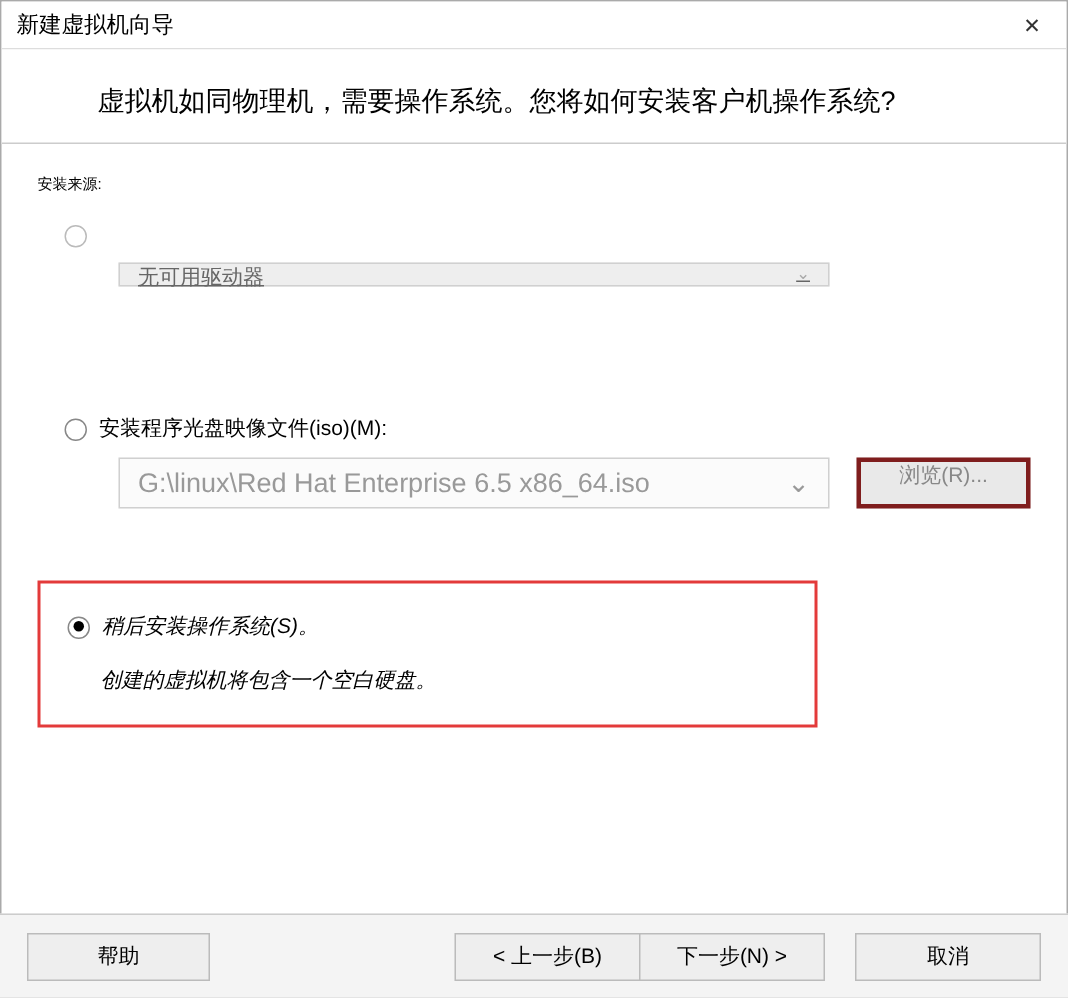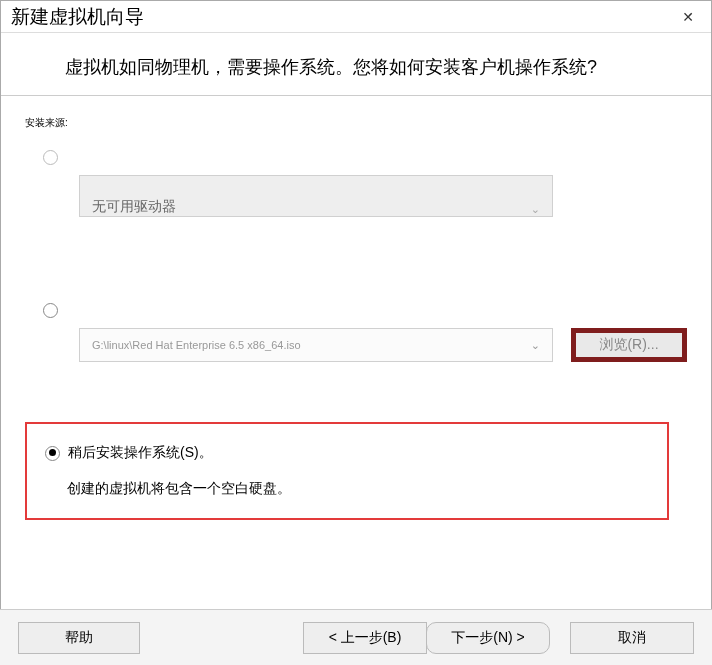--- a/index.html
+++ b/index.html
@@ -14,21 +14,21 @@
     }
     .titlebar {
       display: flex;
       justify-content: space-between;
       align-items: center;
       height: 32px;
       padding: 0 0 0 10px;
       border-bottom: 1px solid #ddd;
       background: #fff;
     }
-    .titlebar-title { font-size: 19px; }
+    .titlebar-title { font-size: 15px; }
     .titlebar-close {
       width: 46px;
       height: 32px;
       display: flex;
       align-items: center;
       justify-content: center;
       font-size: 14px;
       color: #333;
       cursor: pointer;
       font-family: Arial, sans-serif;
@@ -62,61 +62,63 @@
       background: #000;
       border-radius: 50%;
       top: 2.5px;
       left: 2.5px;
     }
     .radio-label { font-size: 14px; }
     .radio-label.disabled { color: #999; }
     .dropdown {
       margin-left: 36px;
       width: 474px;
-      height: 42px;
+      height: 16px;
       background: #eee;
       border: 1px solid #d0d0d0;
       display: flex;
-      align-items: flex-end;
+      align-items: flex-start;
       justify-content: space-between;
       padding: 0 12px;
       color: #666;
       font-size: 14px;
+      text-decoration: underline;
     }
     .dropdown .chev { color: #aaa; font-size: 11px; }
     .iso-row { display: flex; align-items: center; margin-left: 36px; gap: 18px; }
     .iso-input {
       width: 474px;
       height: 34px;
       background: #fbfbfb;
       border: 1px solid #d0d0d0;
       display: flex;
       align-items: center;
       justify-content: space-between;
       padding: 0 12px;
       color: #999;
-      font-size: 11px;
+      font-size: 18px;
     }
     .browse-btn {
       width: 116px;
       height: 34px;
       background: #e9e9e9;
-      border: 5px solid #7f1d1d;
+      border: 3px solid #7f1d1d;
       color: #888;
       font-size: 14px;
       display: flex;
-      align-items: center;
+      align-items: flex-start;
       justify-content: center;
     }
     .highlight-box {
       border: 2px solid #e33a3a;
       padding: 20px 18px 20px 4px;
-      margin-top: 60px;
+      margin-top: 48px;
       margin-left: 0;
-      width: 644px;
+      width: 520px;
+      font-style: italic;
     }
     .highlight-radio-row { display: flex; align-items: center; margin-left: 14px; }
     .highlight-desc { font-size: 14px; margin-left: 36px; margin-top: 18px; }
     .spacer-mid { height: 68px; }
     .footer {
       position: absolute;
       bottom: 0;
       left: 0;
       right: 0;
       height: 56px;
@@ -135,21 +137,21 @@
       display: flex;
       align-items: center;
       justify-content: center;
       cursor: pointer;
       padding: 0 16px;
     }
     .btn.help { min-width: 122px; margin-right: auto; }
     .footer .btn + .btn { margin-left: 10px; }
     .nav-group { display: flex; gap: 0; }
     .nav-group .btn:first-child { margin-right: 0; }
-    .nav-group .btn:last-child { margin-left: -1px; border-radius: 10px; }
+    .nav-group .btn:last-child { margin-left: -1px; }
     .cancel { margin-left: 20px; }
   </style>
 </head>
 <body>
 
 <div class="titlebar">
   <span class="titlebar-title">新建虚拟机向导</span>
   <div class="titlebar-close">
     <span>✕</span>
   </div>
@@ -170,20 +172,21 @@
       <span>无可用驱动器</span>
       <span class="chev">⌄</span>
     </div>
   </div>
 
   <div class="spacer-mid"></div>
 
   <div class="option-block">
     <div class="radio-row">
       <span class="radio"></span>
+      <span class="radio-label">安装程序光盘映像文件(iso)(M):</span>
     </div>
     <div class="iso-row">
       <div class="iso-input">
         <span>G:\linux\Red Hat Enterprise 6.5 x86_64.iso</span>
         <span class="chev">⌄</span>
       </div>
       <div class="browse-btn">
         <span>浏览(R)...</span>
       </div>
     </div>

